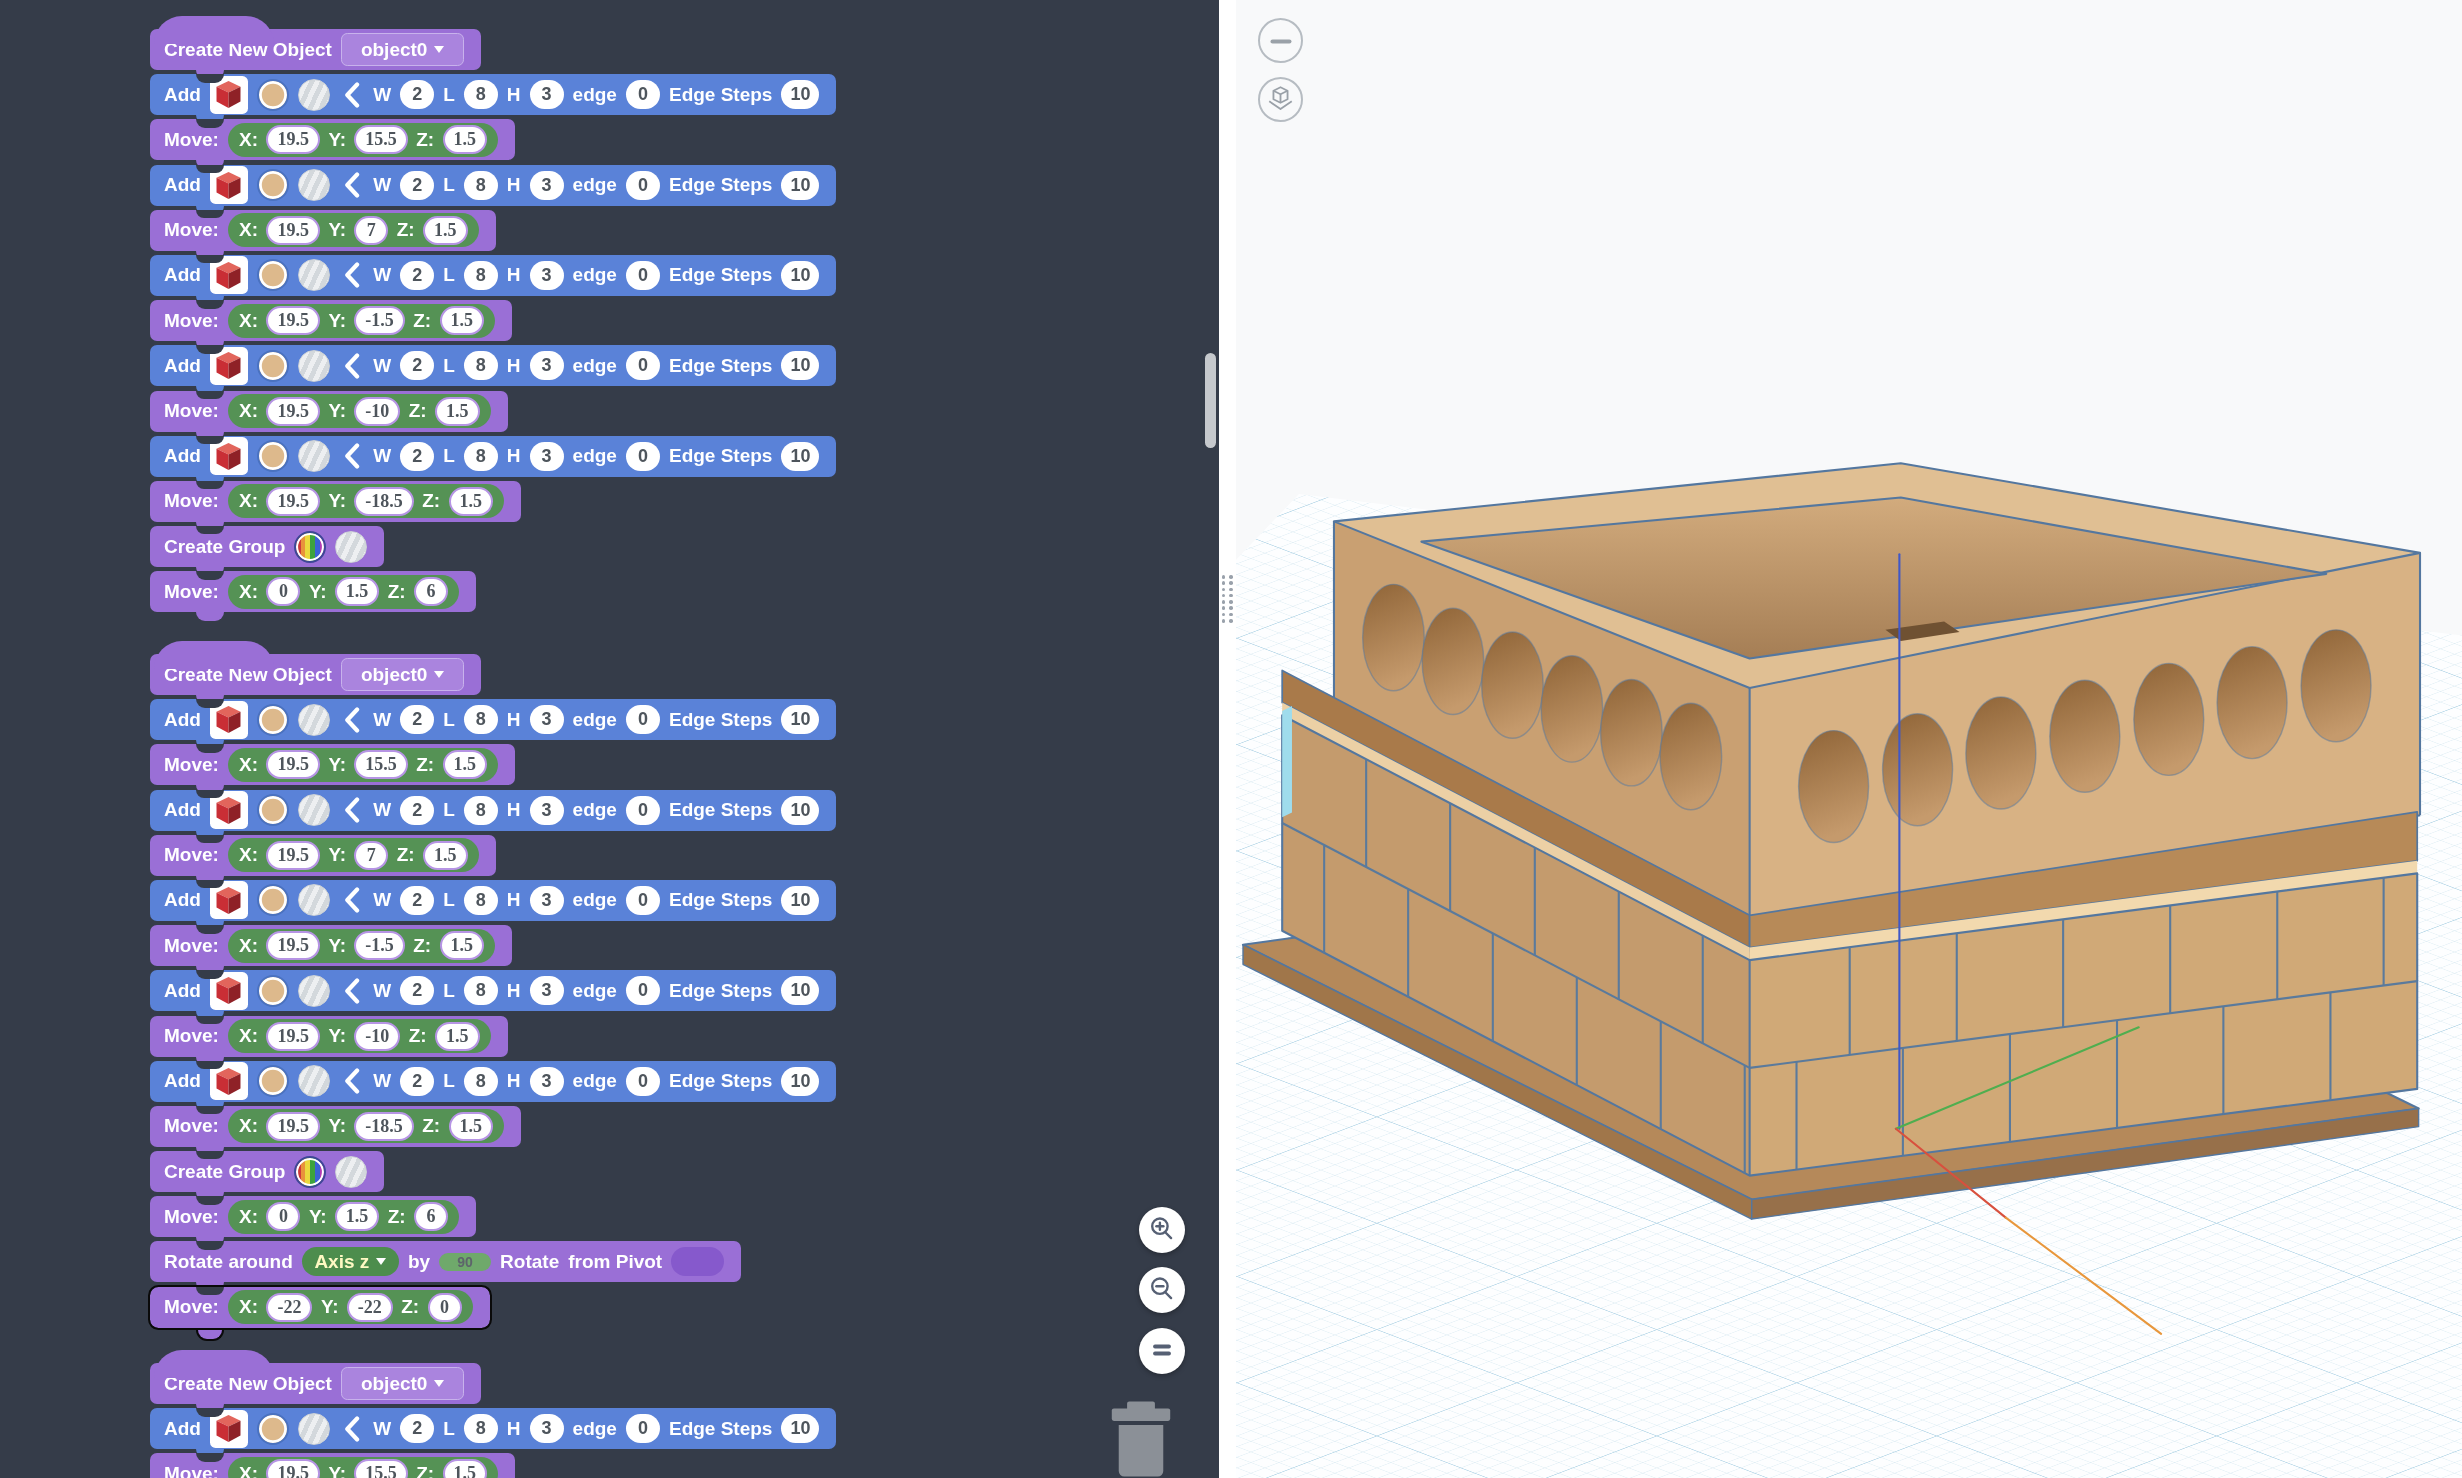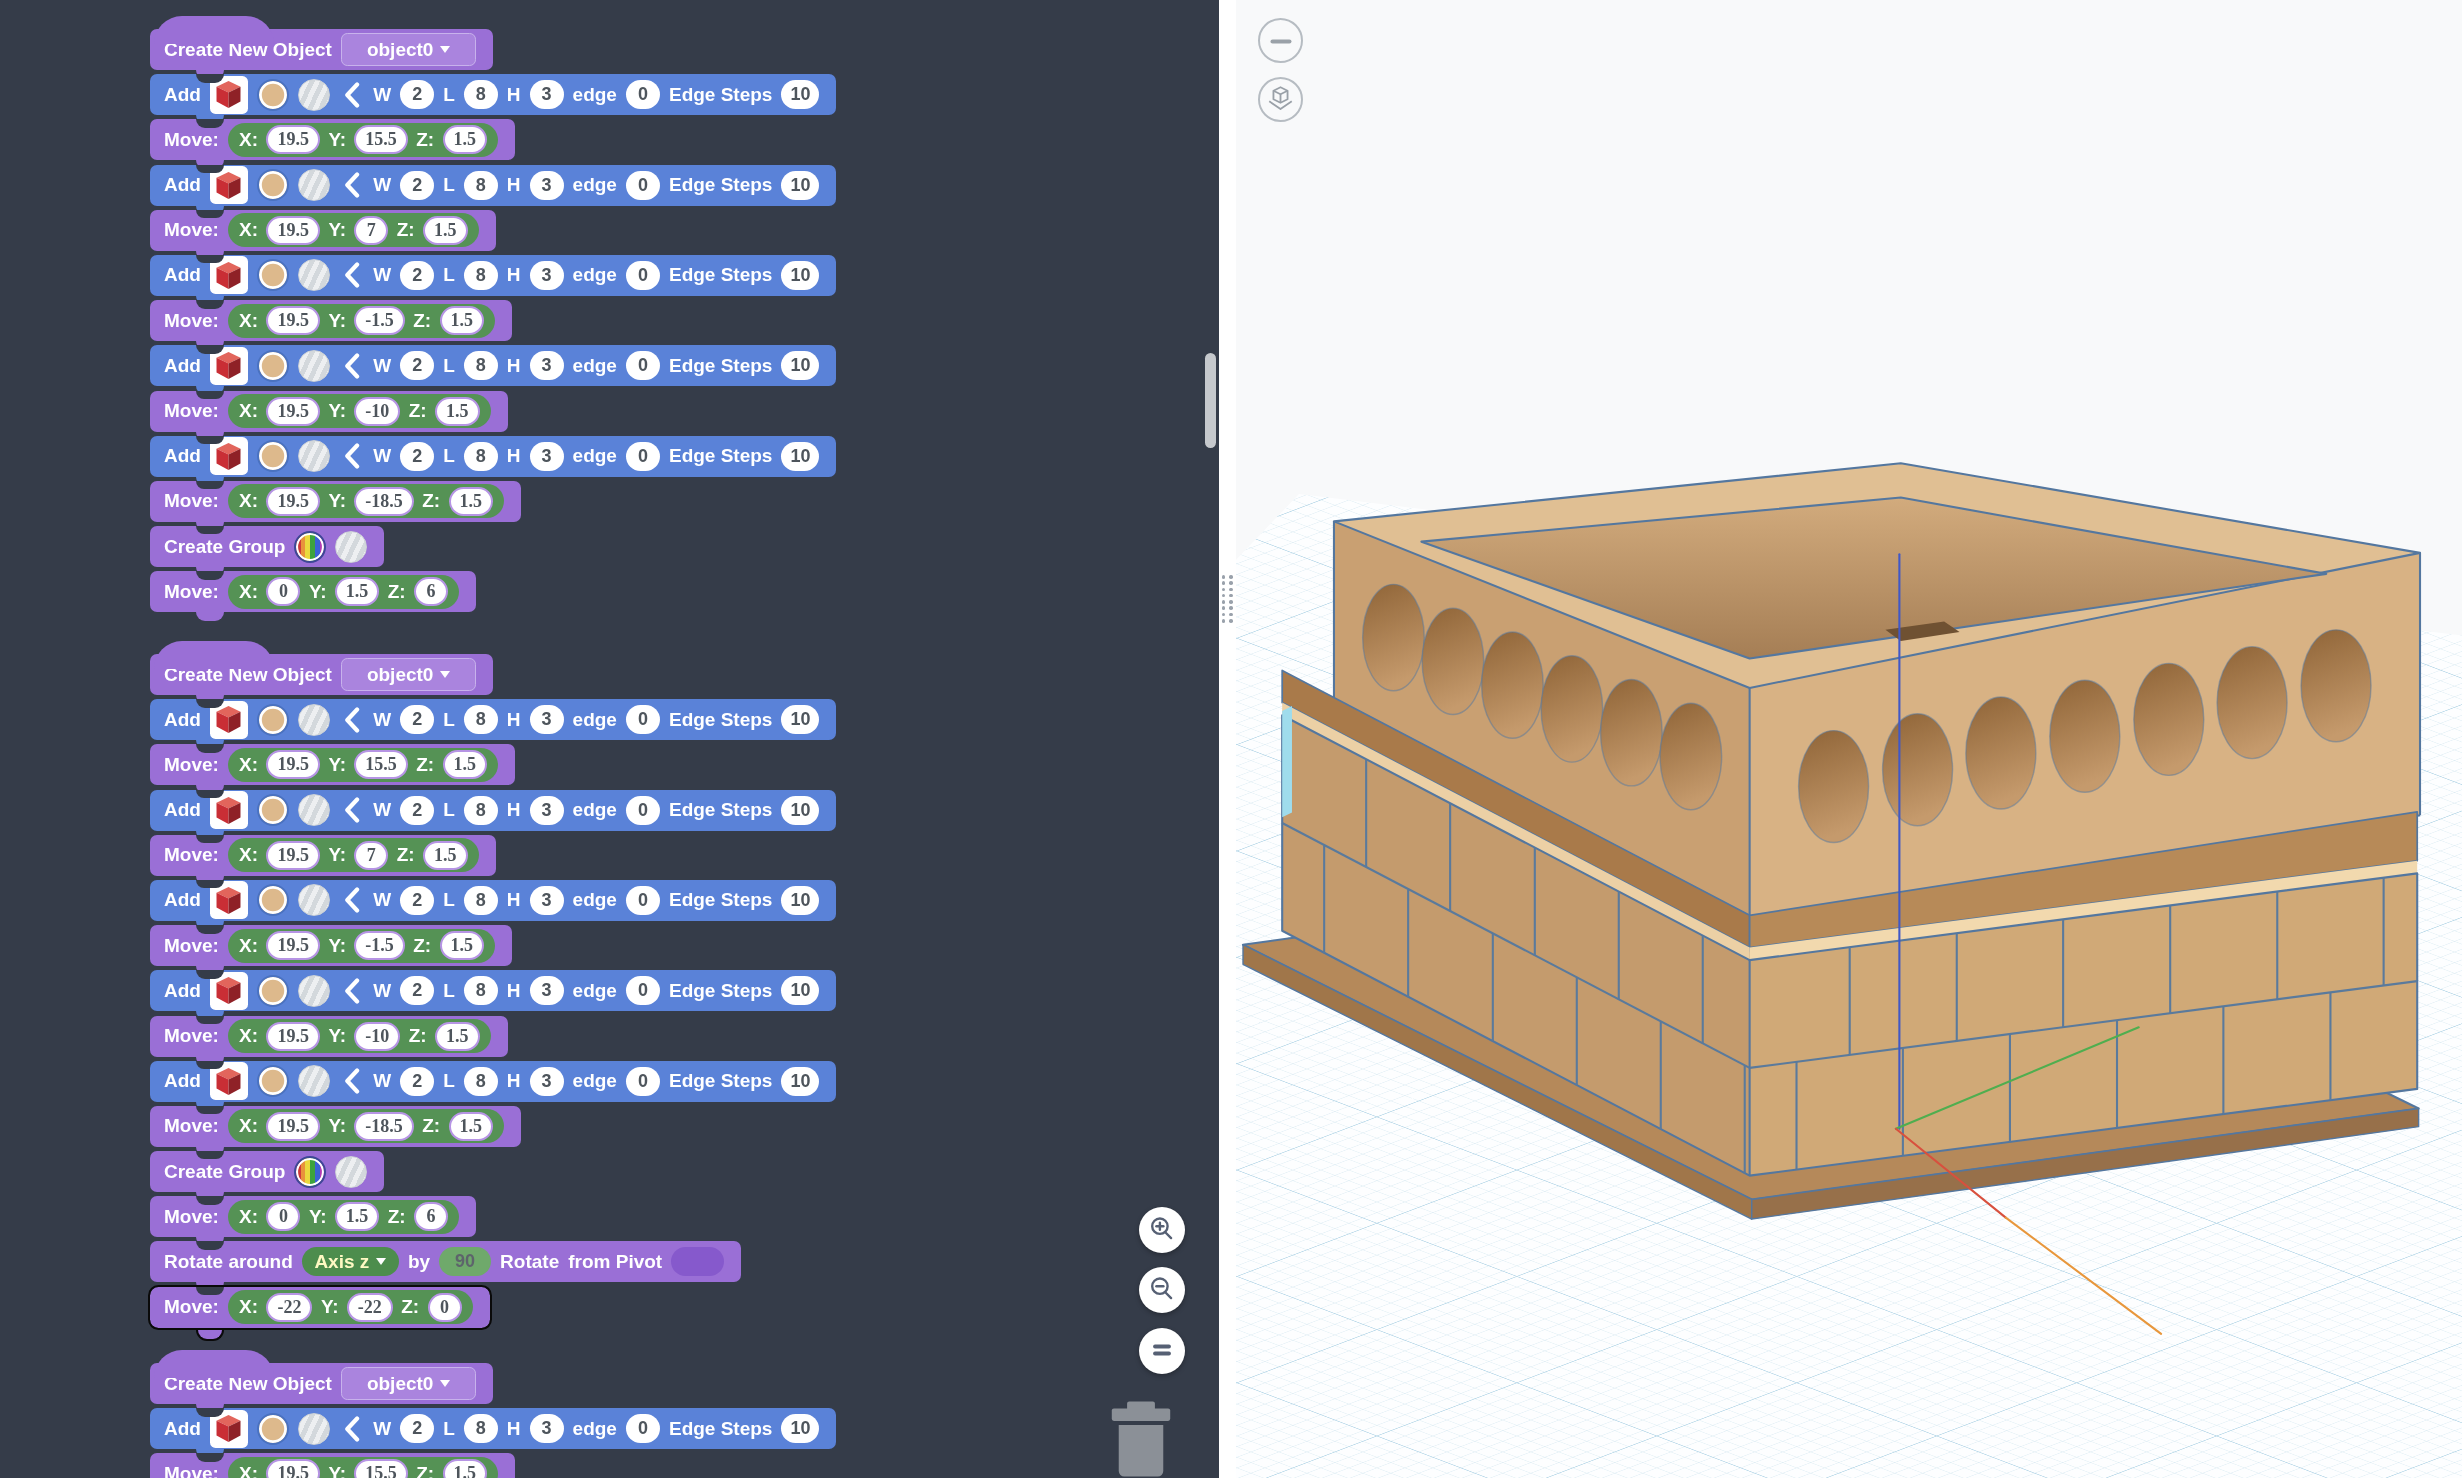--- a/index.html
+++ b/index.html
@@ -28,26 +28,26 @@
   .tile{width:38px;height:38px;background:#fff;border-radius:5.6px;display:flex;
        align-items:center;justify-content:center;flex:none;}
   .circ{width:32px;height:32px;border-radius:50%;box-sizing:border-box;flex:none;}
   .circ.tan{background:#ddb98c;border:2.1px solid #4a72c0;box-shadow:inset 0 0 0 2.8px #fff;}
   .circ.stripes{background:repeating-linear-gradient(115deg,#d3d8dc 0 4.9px,#edeff1 4.9px 9.8px);
        border:1.4px solid #cdd2d6;}
   .circ.rainbow{border:2.1px solid #3d4896;box-shadow:inset 0 0 0 2.1px #fff;
        background:linear-gradient(90deg,#cf3a3a 0 17%,#e8923c 17% 33%,#ead93e 33% 50%,
          #3da33d 50% 67%,#3b62d6 67% 84%,#b33bb3 84%);}
   .chev{display:flex;align-items:center;margin:0 4.2px;}
-  .drop{display:inline-flex;align-items:center;gap:7px;height:31px;padding:0 25px;
+  .drop{display:inline-flex;align-items:center;gap:7px;height:31px;padding:0 19px;
        background:#aa84de;border:1.4px solid #c8b2ec;border-radius:6.3px;color:#fff;font-size:19px;}
   .gpill{display:inline-flex;align-items:center;gap:7px;height:29px;padding:0 12.6px;
        background:#4d8d4d;border-radius:14.7px;color:#fef9c3;font-size:19px;}
-  .vpill{display:inline-flex;align-items:center;justify-content:center;height:29px;min-width:52px;
-       background:#6fa96b;border-radius:14.7px;color:#5d646b;font-size:18px;}
+  .vpill{display:inline-flex;align-items:center;justify-content:center;height:18px;min-width:52px;
+       background:#6fa96b;border-radius:14.7px;color:#5d646b;font-size:14px;}
   .toggle{width:53px;height:29px;border-radius:14.7px;background:#8659cc;flex:none;}
   .caret{width:0;height:0;border-left:5.6px solid transparent;border-right:5.6px solid transparent;
        border-top:7px solid #fff;}
   
   #scroll-thumb{position:absolute;left:1205px;top:353px;width:10.5px;height:95px;
        border-radius:5.6px;background:#c6c9cd;}
   #divider{position:absolute;left:1219px;top:0;width:17px;height:1478px;background:#ffffff;}
   #drag-dots{position:absolute;left:2.8px;top:575px;display:grid;
        grid-template-columns:3.5px 3.5px;grid-auto-rows:3.5px;gap:2.8px 4.2px;}
   #drag-dots i{background:#99a1ab;border-radius:50%;}

